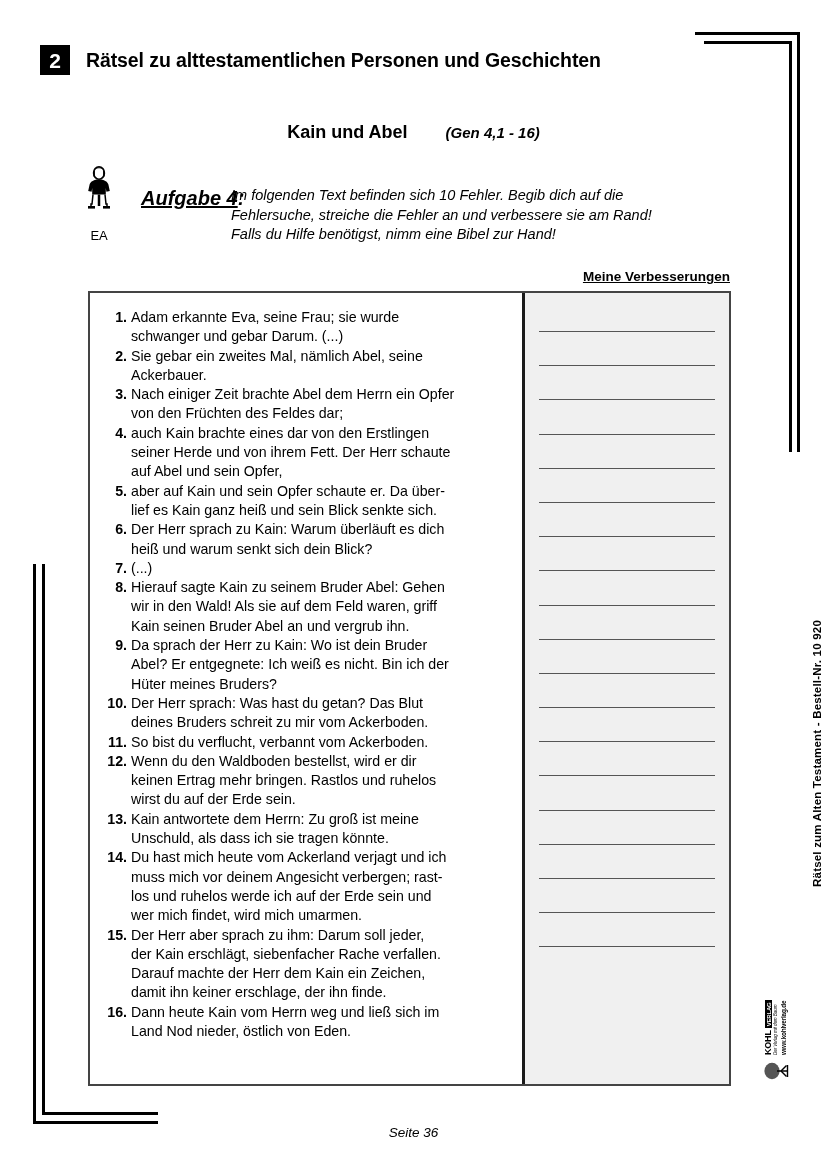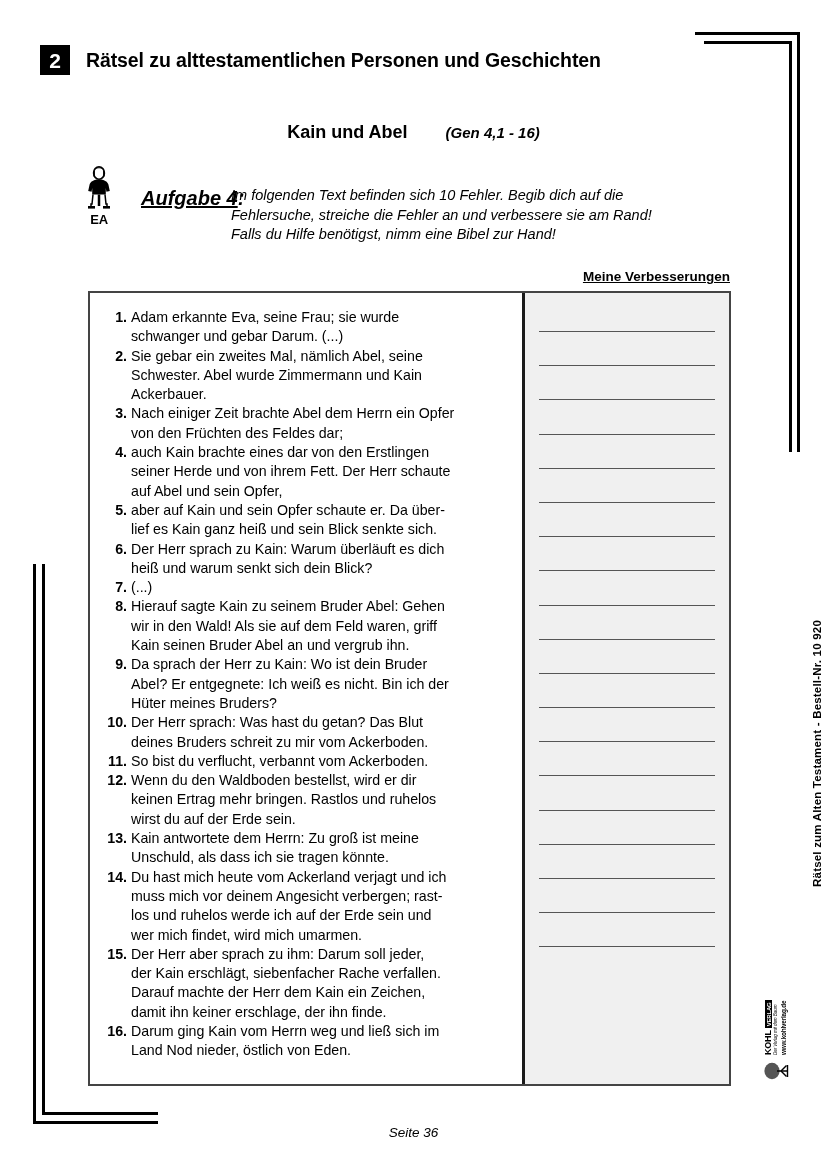--- a/index.html
+++ b/index.html
@@ -127,23 +127,23 @@
   .assign-figure {
     position: absolute;
     top: 166px;
     left: 79px;
     width: 40px;
     text-align: center;
   }
   .assign-figure svg { display: block; margin: 0 auto; }
   .assign-figure .ea {
     font-size: 13px;
-    font-weight: bold;
+    font-weight: normal;
     line-height: 1;
-    margin-top: 1px;
+    margin-top: 17px;
     letter-spacing: -0.2px;
   }
   .assign-label {
     position: absolute;
     top: 187px;
     left: 141px;
     font-size: 20px;
     font-weight: bold;
     font-style: italic;
   }
@@ -383,21 +383,20 @@
             <span class="num">1.</span>
             <span class="body">
               <span class="l">Adam erkannte Eva, seine Frau; sie wurde</span>
               <span class="l">schwanger und gebar Darum. (...)</span>
             </span>
           </li>
           <li>
             <span class="num">2.</span>
             <span class="body">
               <span class="l">Sie gebar ein zweites Mal, nämlich Abel, seine</span>
-              <span class="l">Schwester. Abel wurde Zimmermann und Kain</span>
               <span class="l">Ackerbauer.</span>
             </span>
           </li>
           <li>
             <span class="num">3.</span>
             <span class="body">
               <span class="l">Nach einiger Zeit brachte Abel dem Herrn ein Opfer</span>
               <span class="l">von den Früchten des Feldes dar;</span>
             </span>
           </li>
@@ -487,21 +486,21 @@
             <span class="body">
               <span class="l">Der Herr aber sprach zu ihm: Darum soll jeder,</span>
               <span class="l">der Kain erschlägt, siebenfacher Rache verfallen.</span>
               <span class="l">Darauf machte der Herr dem Kain ein Zeichen,</span>
               <span class="l">damit ihn keiner erschlage, der ihn finde.</span>
             </span>
           </li>
           <li>
             <span class="num">16.</span>
             <span class="body">
-              <span class="l">Darum ging Kain vom Herrn weg und ließ sich im</span>
+              <span class="l">Dann heute Kain vom Herrn weg und ließ sich im</span>
               <span class="l">Land Nod nieder, östlich von Eden.</span>
             </span>
           </li>
         </ol>
     </div>
 
     <div class="answer-col" id="answer-col">
         <div class="answer-line"></div>
         <div class="answer-line"></div>
         <div class="answer-line"></div>

